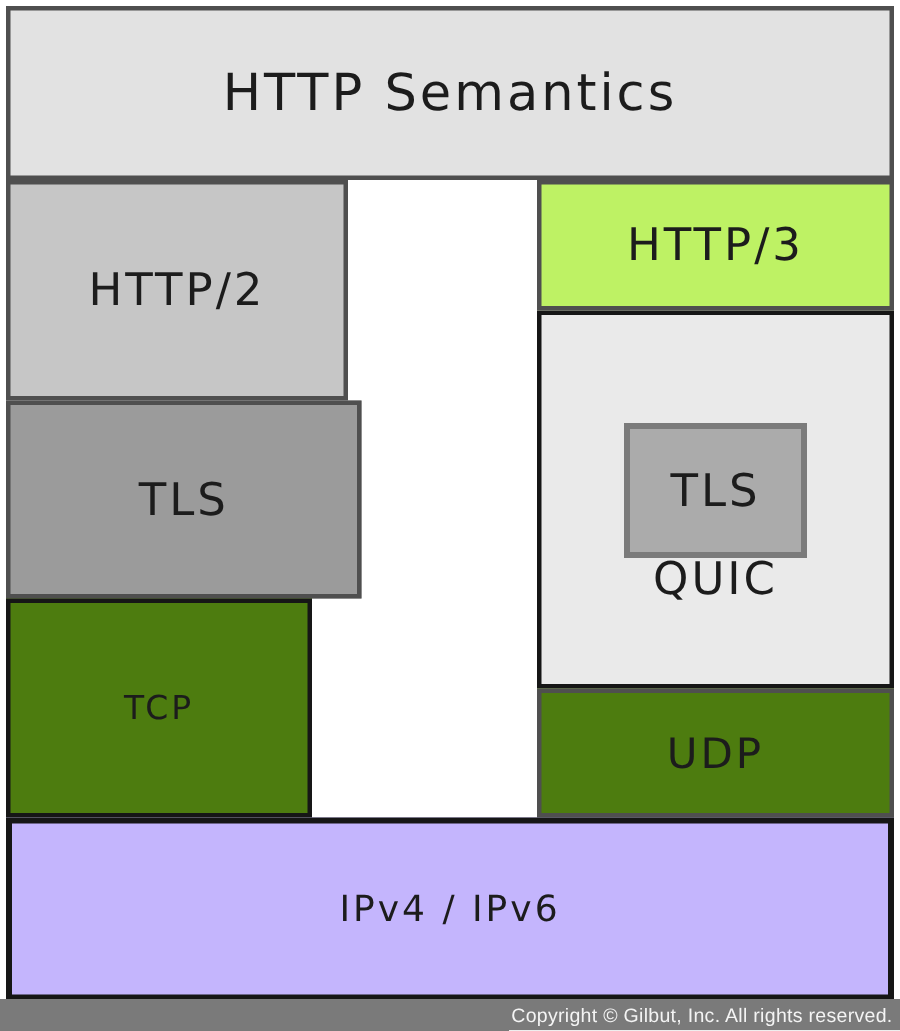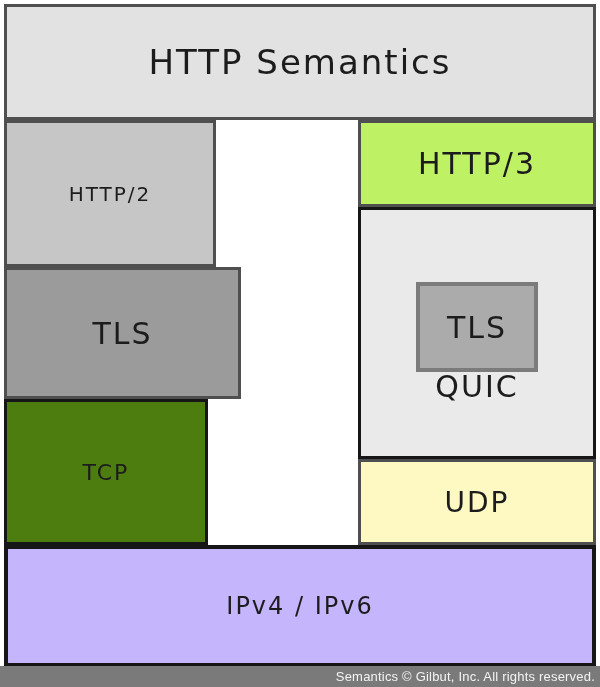--- a/index.html
+++ b/index.html
@@ -23,31 +23,31 @@
     color: #1c1c1c;
     letter-spacing: 2px;
     white-space: nowrap;
   }
   
   .b-gray  { border: 3px solid #4f4f4f; }
   
   .b-black { border: 3px solid #161616; }
 
   .title-box   { left: 4px;   top: 4px;   width: 592px; height: 116px; background: #e2e2e2; font-size: 34px; }
-  .http2-box   { left: 4px;   top: 120px; width: 212px; height: 147px; background: #c6c6c6; font-size: 20px; }
+  .http2-box   { left: 4px;   top: 120px; width: 228px; height: 147px; background: #c6c6c6; font-size: 30px; }
   .tlsL-box    { left: 4px;   top: 267px; width: 237px; height: 132px; background: #9b9b9b; font-size: 30px; }
   .tcp-box     { left: 4px;   top: 399px; width: 204px; height: 146px; background: #4d7c0f; font-size: 22px; }
   .http3-box   { left: 358px; top: 120px; width: 238px; height: 87px;  background: #bef264; font-size: 30px; }
   .quic-box    { left: 358px; top: 207px; width: 238px; height: 252px; background: #eaeaea; display: block; }
   .tlsR-box    { left: 57px;  top: 36px;  width: 122px; height: 90px;  background: #ababab;
                  border: 4px solid #7b7b7b; font-size: 30px;
                  margin-left: auto; margin-right: auto; position: relative; left: 0; }
   .quic-label  { position: relative; display: flex; align-items: center; justify-content: flex-start;
                  margin-top: 28px; height: 44px; font-size: 30px; }
-  .udp-box     { left: 358px; top: 459px; width: 238px; height: 86px;  background: #fef9c3; font-size: 28px; }
+  .udp-box     { left: 358px; top: 459px; width: 238px; height: 86px;  background: #4d7c0f; font-size: 28px; }
   .ip-box      { left: 4px;   top: 545px; width: 592px; height: 122px; background: #c4b5fd;
                  border-width: 4px; font-size: 24px; }
   .quic-inner-wrap { padding-top: 36px; display: flex; flex-direction: column; align-items: center; }
 
   .copyright-bar {
     position: absolute;
     left: 0; top: 666px;
     width: 600px; height: 21px;
     background: #7a7a7a;
     display: flex;
@@ -96,16 +96,16 @@
   </div>
   <div class="box b-gray udp-box">
     <span class="label">UDP</span>
   </div>
 
   <div class="box b-black ip-box">
     <span class="label">IPv4 / IPv6</span>
   </div>
 
   <div class="copyright-bar">
-    <span class="copyright-text">Semantics © Gilbut, Inc. All rights reserved.</span>
+    <span class="copyright-text">Copyright © Gilbut, Inc. All rights reserved.</span>
   </div>
 
 </div>
 
 </body></html>

